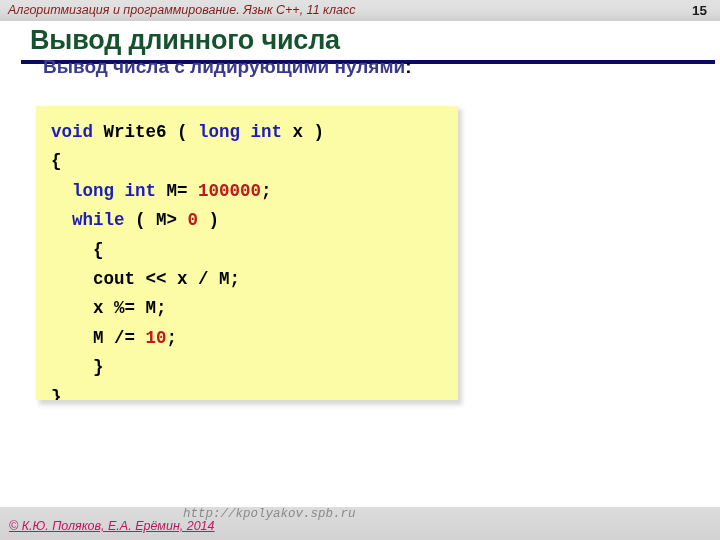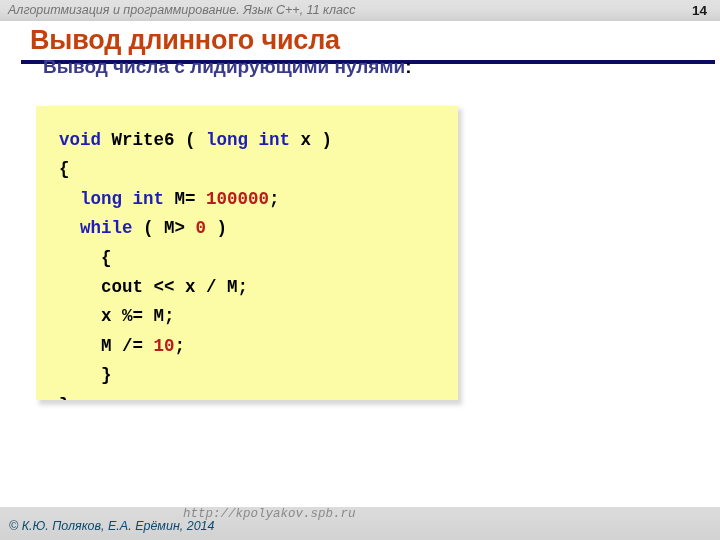--- a/index.html
+++ b/index.html
@@ -21,41 +21,41 @@
     left: 0; top: 0;
     width: 720px; height: 21px;
     background: linear-gradient(to bottom, #e2e2e2 0%, #dedede 45%, #d6d6d6 78%, #cfcfcf 100%);
   }
   #header-course {
     position: absolute;
     left: 8px; top: 3px;
     font-family: "Liberation Sans", sans-serif;
     font-style: italic;
     font-size: 12.5px;
-    color: #737373;
+    color: #7f1d1d;
     white-space: nowrap;
     letter-spacing: 0px;
   }
   #header-page-number {
     position: absolute;
     right: 13px; top: 3px;
     font-family: "Liberation Sans", sans-serif;
     font-weight: bold;
     font-size: 13.5px;
     color: #1a1a1a;
   }
 
   
   #slide-title {
     position: absolute;
     left: 30px; top: 25px;
     font-family: "Liberation Sans", sans-serif;
     font-weight: bold;
     font-size: 27px;
-    color: #c2410c;
+    color: #14532d;
     letter-spacing: -0.2px;
     white-space: nowrap;
   }
   #title-rule {
     position: absolute;
     left: 21px; top: 60px;
     width: 694px; height: 4px;
     background: #0b0b62;
   }
 
@@ -83,66 +83,66 @@
   #code-box {
     position: absolute;
     left: 36px; top: 106px;
     width: 422px; height: 294px;
     background: #fcfca6;
     box-sizing: border-box;
     overflow: hidden;
   }
   #code-lines {
     position: absolute;
-    left: 15px; top: 20px;
+    left: 15px; top: 12px;
     font-family: "Liberation Mono", "DejaVu Sans Mono", monospace;
     font-weight: bold;
     font-size: 17.5px;
     line-height: 29.4px;
     white-space: pre;
     color: #000000;
-    margin-left: 8px;
   }
   .code-line { white-space: pre; height: 29.4px; }
   .kw  { color: #1d1dbb; }
   .num { color: #b91c1c; }
   .pl  { color: #000000; }
 
   
   #footer-band {
     position: absolute;
     left: 0; bottom: 0;
     width: 720px; height: 33px;
     background: linear-gradient(to bottom, #dcdcdc 0%, #d8d8d8 40%, #d2d2d2 100%);
   }
   #footer-copyright {
     position: absolute;
     left: 9px; bottom: 7px;
     font-family: "Liberation Sans", sans-serif;
     font-style: italic;
     font-size: 12.5px;
-    color: #0c4a6e;
+    color: #be185d;
     white-space: nowrap;
+    text-decoration: underline;
   }
   #footer-url {
     position: absolute;
     left: 183px; bottom: 19px;
     font-family: Liberation Mono, monospace;
     font-style: italic;
     font-size: 12.5px;
     color: #8a8a8a;
     white-space: nowrap;
   }
 </style>
 </head>
 <body>
 
 <div id="header-band"></div>
 <div id="header-course">Алгоритмизация и программирование. Язык C++, 11 класс</div>
-<div id="header-page-number">14</div>
+<div id="header-page-number">15</div>
 
 <div id="slide-title">Вывод длинного числа</div>
 <div id="title-rule"></div>
 
 <div id="subtitle"><span>Вывод числа с лидирующими нулями</span><span class="punct">:</span></div>
 
 <div id="code-shadow"></div>
 <div id="code-box">
   <div id="code-lines"><div class="code-line"><span class="kw">void</span><span class="pl"> </span><span class="pl">Write6</span><span class="pl"> ( </span><span class="kw">long int</span><span class="pl"> </span><span class="pl">x )</span></div><div class="code-line"><span class="pl">{</span></div><div class="code-line"><span>  </span><span class="kw">long int</span><span class="pl"> </span><span class="pl">M</span><span class="pl">= </span><span class="num">100000</span><span class="pl">;</span></div><div class="code-line"><span>  </span><span class="kw">while</span><span class="pl"> ( </span><span class="pl">M</span><span class="pl">&gt; </span><span class="num">0</span><span class="pl"> )</span></div><div class="code-line"><span>    </span><span class="pl">{</span></div><div class="code-line"><span>    </span><span class="pl">cout</span><span class="pl"> &lt;&lt; </span><span class="pl">x</span><span class="pl"> / </span><span class="pl">M;</span></div><div class="code-line"><span>    </span><span class="pl">x</span><span class="pl"> %</span><span class="pl">= </span><span class="pl">M;</span></div><div class="code-line"><span>    </span><span class="pl">M</span><span class="pl"> /</span><span class="pl">= </span><span class="num">10</span><span class="pl">;</span></div><div class="code-line"><span>    </span><span class="pl">}</span></div><div class="code-line"><span class="pl">}</span></div></div>
 </div>

